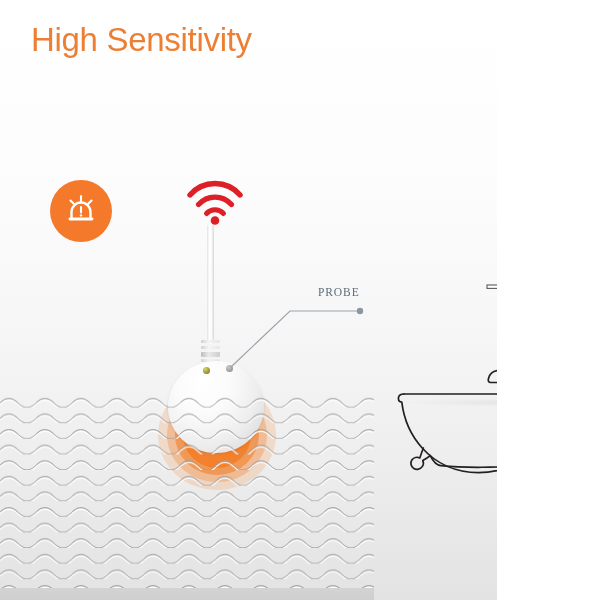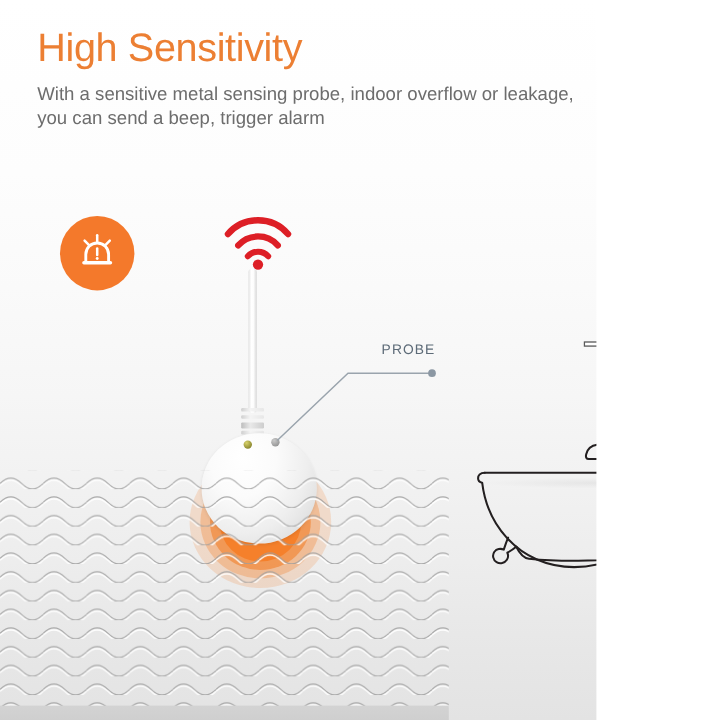--- a/index.html
+++ b/index.html
@@ -103,20 +103,21 @@
   .g3 { width:118px; height:110px; background:rgba(243,122,32,0.18); }
   .g2 { width:100px; height:94px;  background:rgba(243,122,32,0.30); }
   .g1 { width:84px;  height:80px;  background:rgba(243,122,32,0.55); }
   .g0 { width:68px;  height:66px;  background:#f5802b; }
 
   
   .probe-label {
     position:absolute; left:318px; top:286px;
     font-size:11.5px; letter-spacing:0.9px;
     color:#5d6b78;
+    font-family:Liberation Serif, serif;
   }
   .probe-line { position:absolute; left:0; top:0; }
 
   
   .water { position:absolute; left:0; top:392px; width:374px; height:200px; }
   .water-floor {
     position:absolute; left:0; top:588px; width:374px; height:12px;
     background:linear-gradient(180deg,#d3d3d3,#cfcfcf);
   }
 
@@ -128,21 +129,20 @@
     background:radial-gradient(ellipse at 50% 50%, rgba(0,0,0,0.05), rgba(0,0,0,0) 70%);
   }
 </style>
 </head>
 <body>
 
 <div id="stage">
 
   <div class="header">
     <div class="title">High Sensitivity</div>
-    <div class="subtitle">With a sensitive metal sensing probe, indoor overflow or leakage, you can send a beep, trigger alarm</div>
   </div>
 
   <div class="alarm-badge">
     <span>
       <svg width="34" height="32" viewBox="0 0 34 32">
         <g stroke="#ffffff" stroke-width="2.1" stroke-linecap="round" fill="none">
           <line x1="17" y1="3" x2="17" y2="8"></line>
           <line x1="6.5" y1="7.5" x2="10" y2="11"></line>
           <line x1="27.5" y1="7.5" x2="24" y2="11"></line>
         </g>

